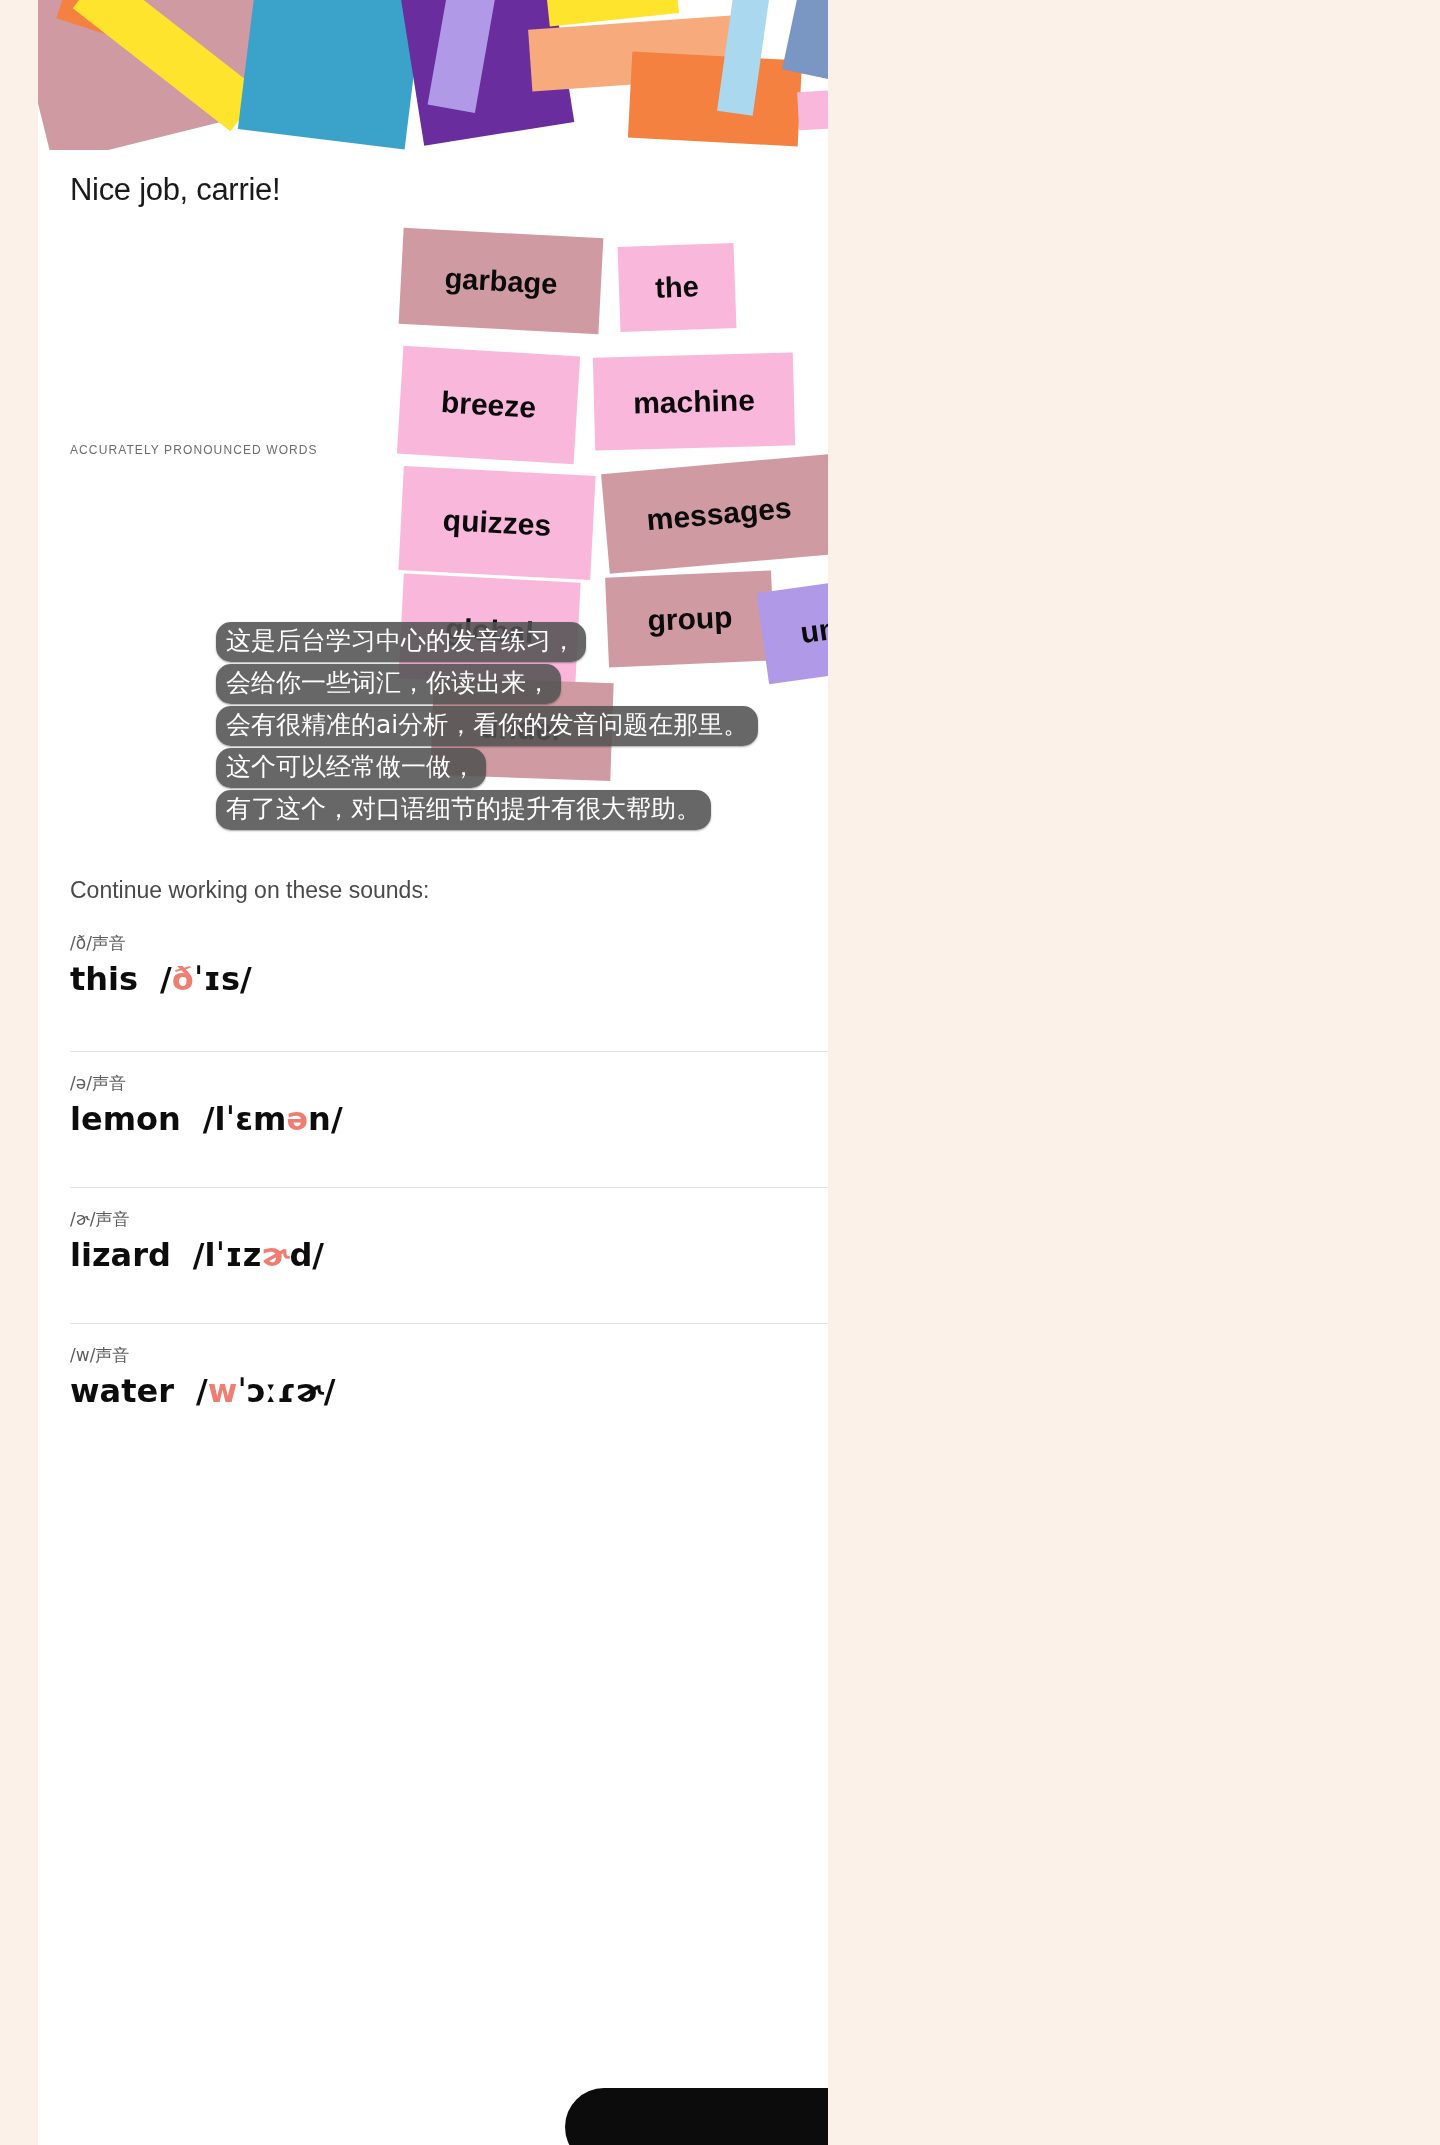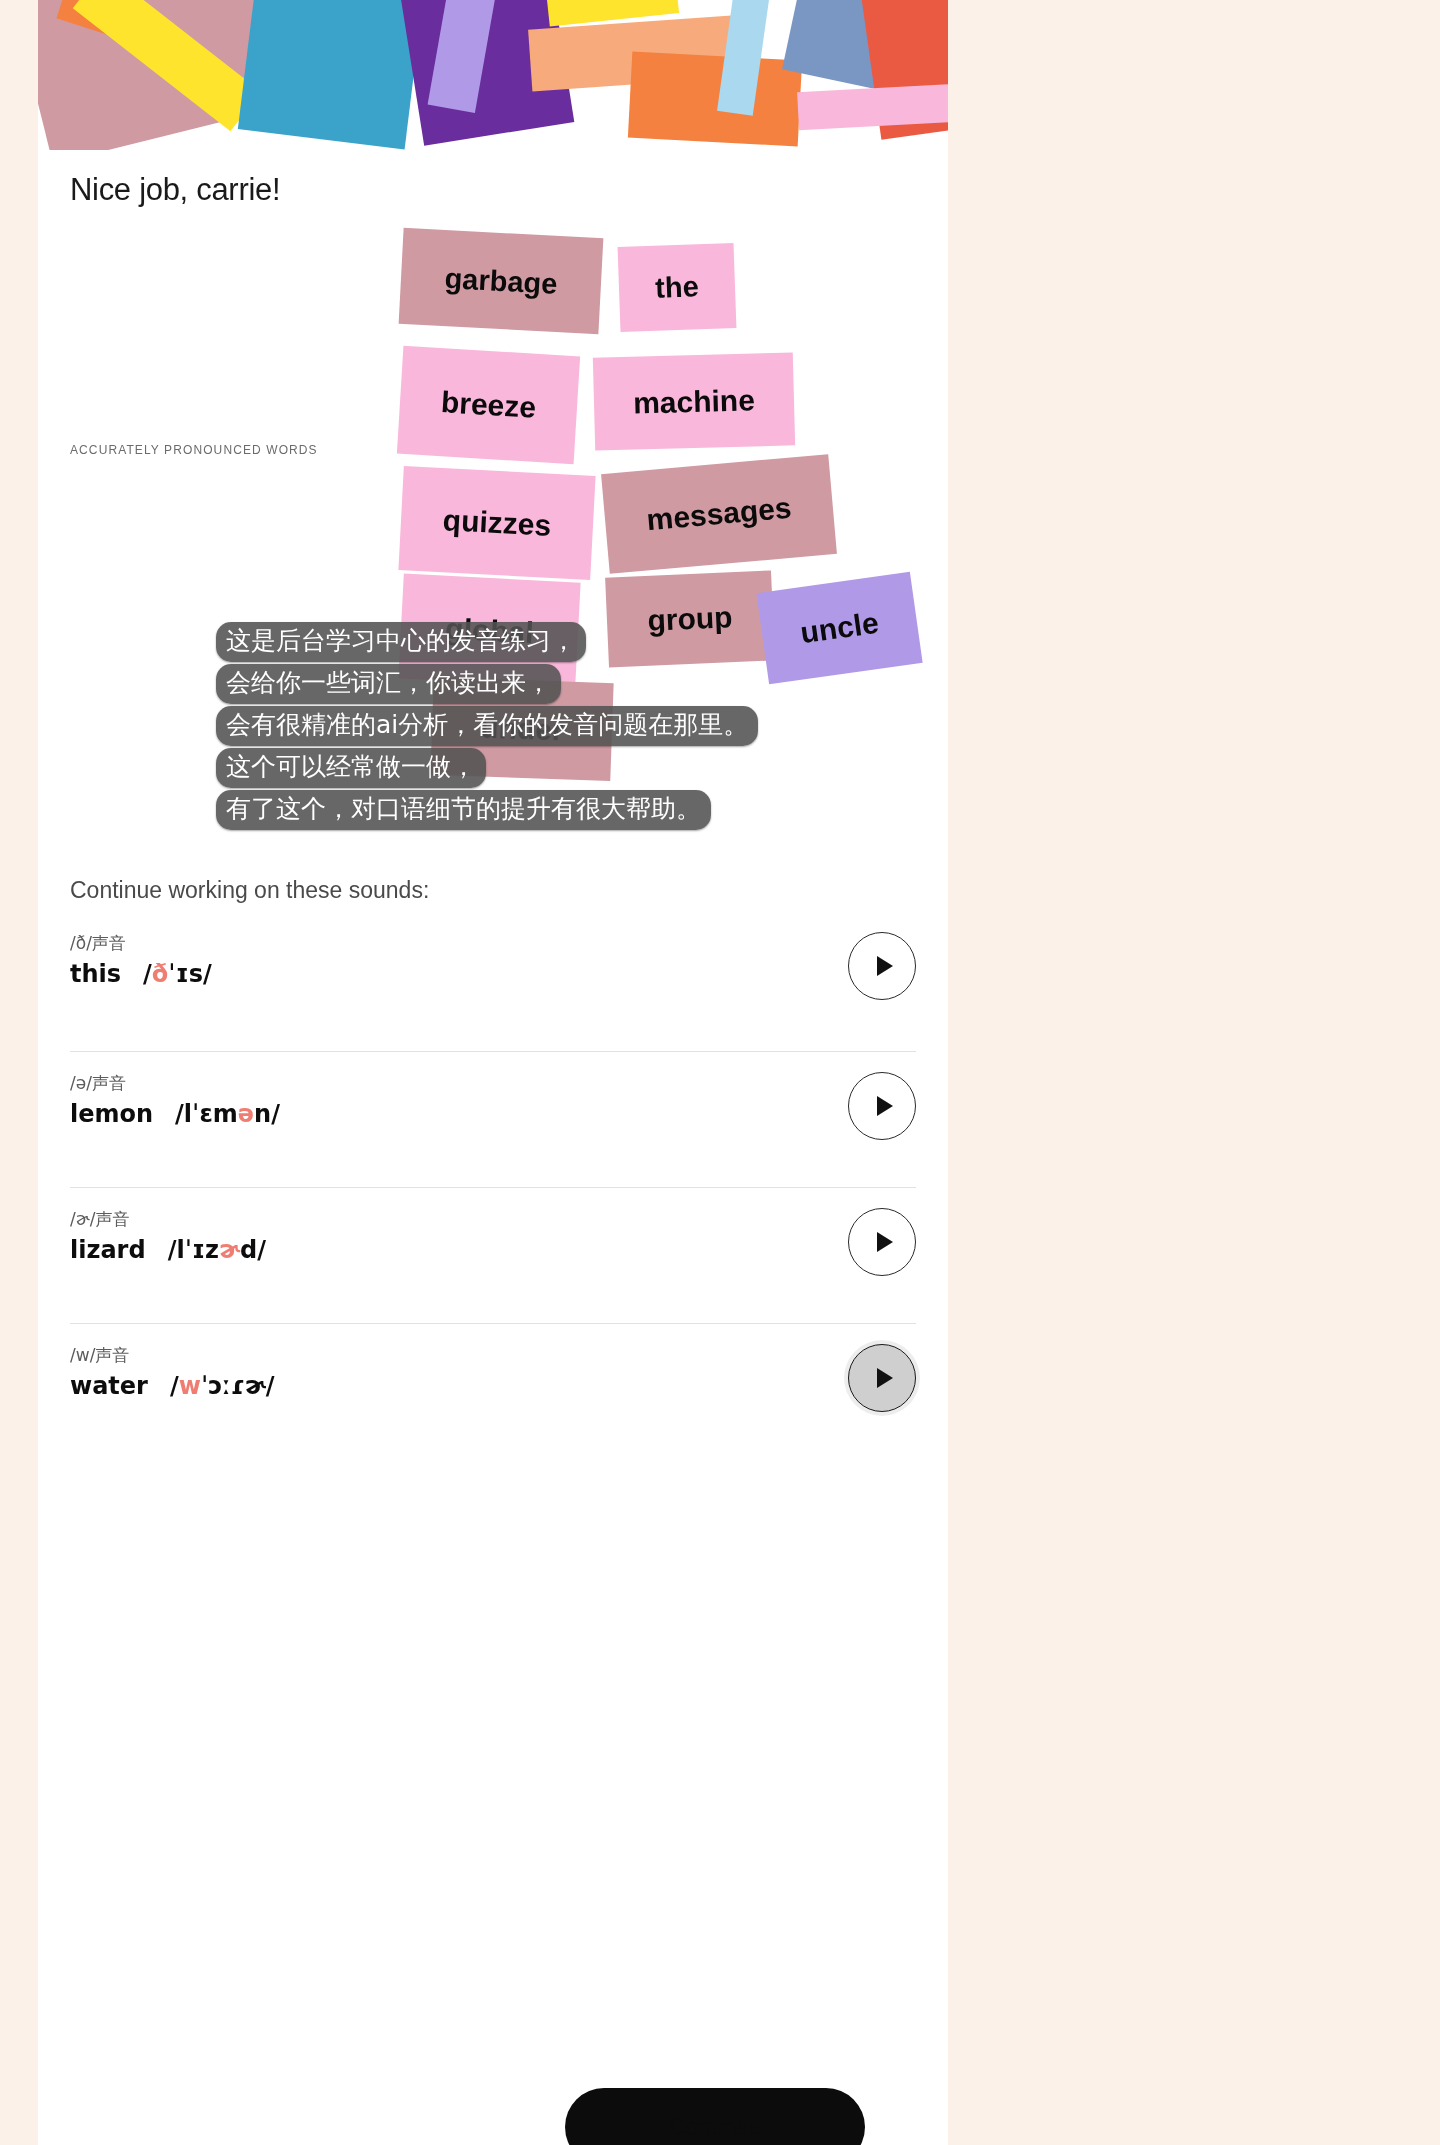--- a/index.html
+++ b/index.html
@@ -4,21 +4,21 @@
 <title>Pronunciation Results</title>
 <style>
   html,body{margin:0;padding:0;}
   body{
     width:1440px;height:2145px;
     background:#fbf1e9;
     font-family:"Liberation Sans","DejaVu Sans",sans-serif;
     overflow:hidden;position:relative;
   }
   .phone{
-    position:absolute;left:38px;top:0;width:910px;height:2145px;
+    position:absolute;left:38px;top:0;width:790px;height:2145px;
     background:#4d7c0f;overflow:hidden;
   }
 
   
   .results-card{
     position:absolute;left:0;top:0;width:910px;height:825px;
     background:#ffffff;overflow:hidden;
   }
   .confetti{position:absolute;left:0;top:0;width:910px;height:150px;overflow:hidden;}
   .cf{position:absolute;}
@@ -82,21 +82,21 @@
     position:absolute;left:32px;width:846px;height:1px;background:#e2e2e2;
   }
   .sound-sub{
     position:absolute;left:0;top:14px;
     font-size:17px;color:#5c5c5c;
     font-family:"DejaVu Sans","Liberation Sans",sans-serif;
     white-space:nowrap;
   }
   .sound-main{
     position:absolute;left:0;top:42px;
-    font-size:24px;font-weight:bold;color:#0d0d0d;
+    font-size:32px;font-weight:bold;color:#0d0d0d;
     font-family:"DejaVu Sans","Liberation Sans",sans-serif;
     white-space:nowrap;
   }
   .sound-word{margin-right:22px;}
   .ipa .hl{color:#ef7d72;}
   .play-btn{
     position:absolute;right:0;top:14px;
     width:68px;height:68px;border-radius:50%;
     border:1.6px solid #2a2a2a;background:#ffffff;
     display:flex;align-items:center;justify-content:center;

